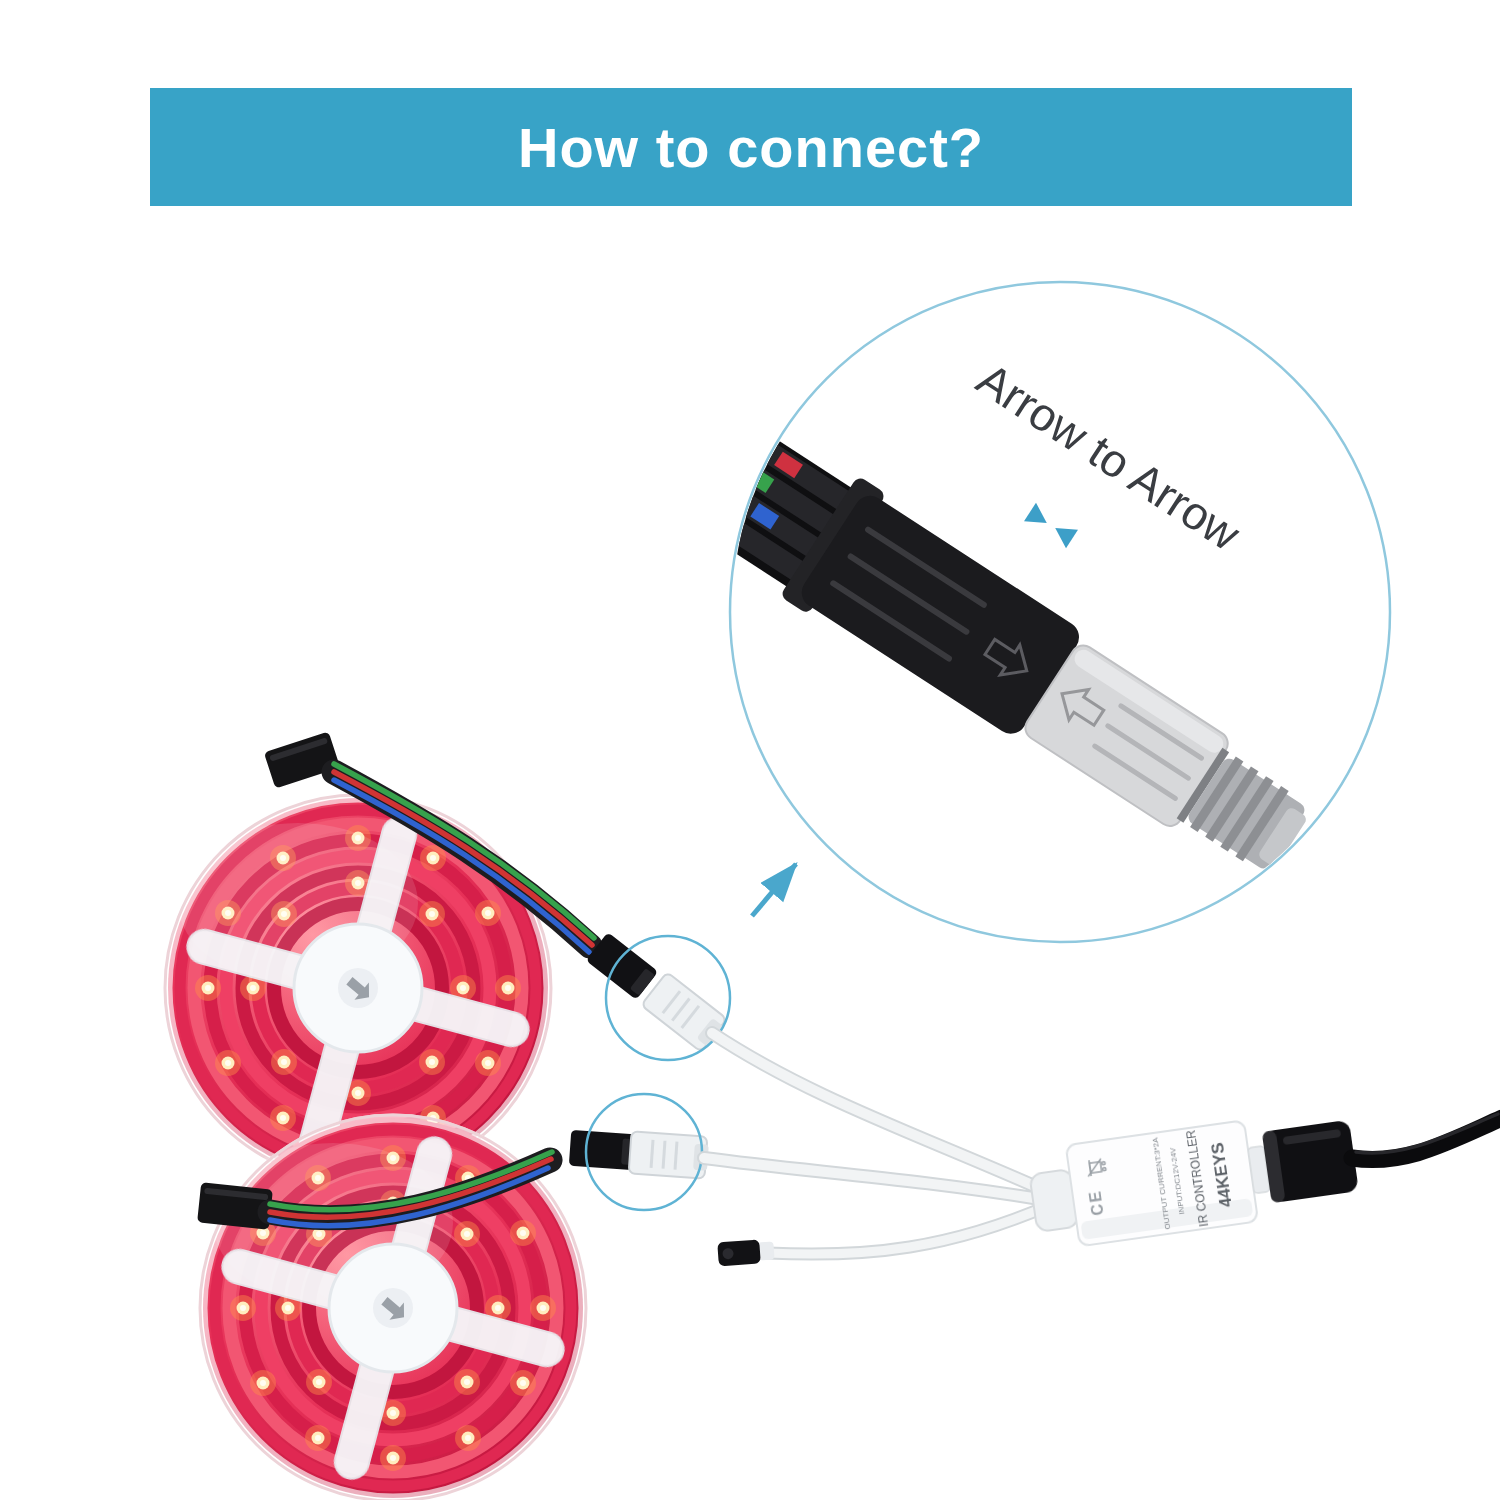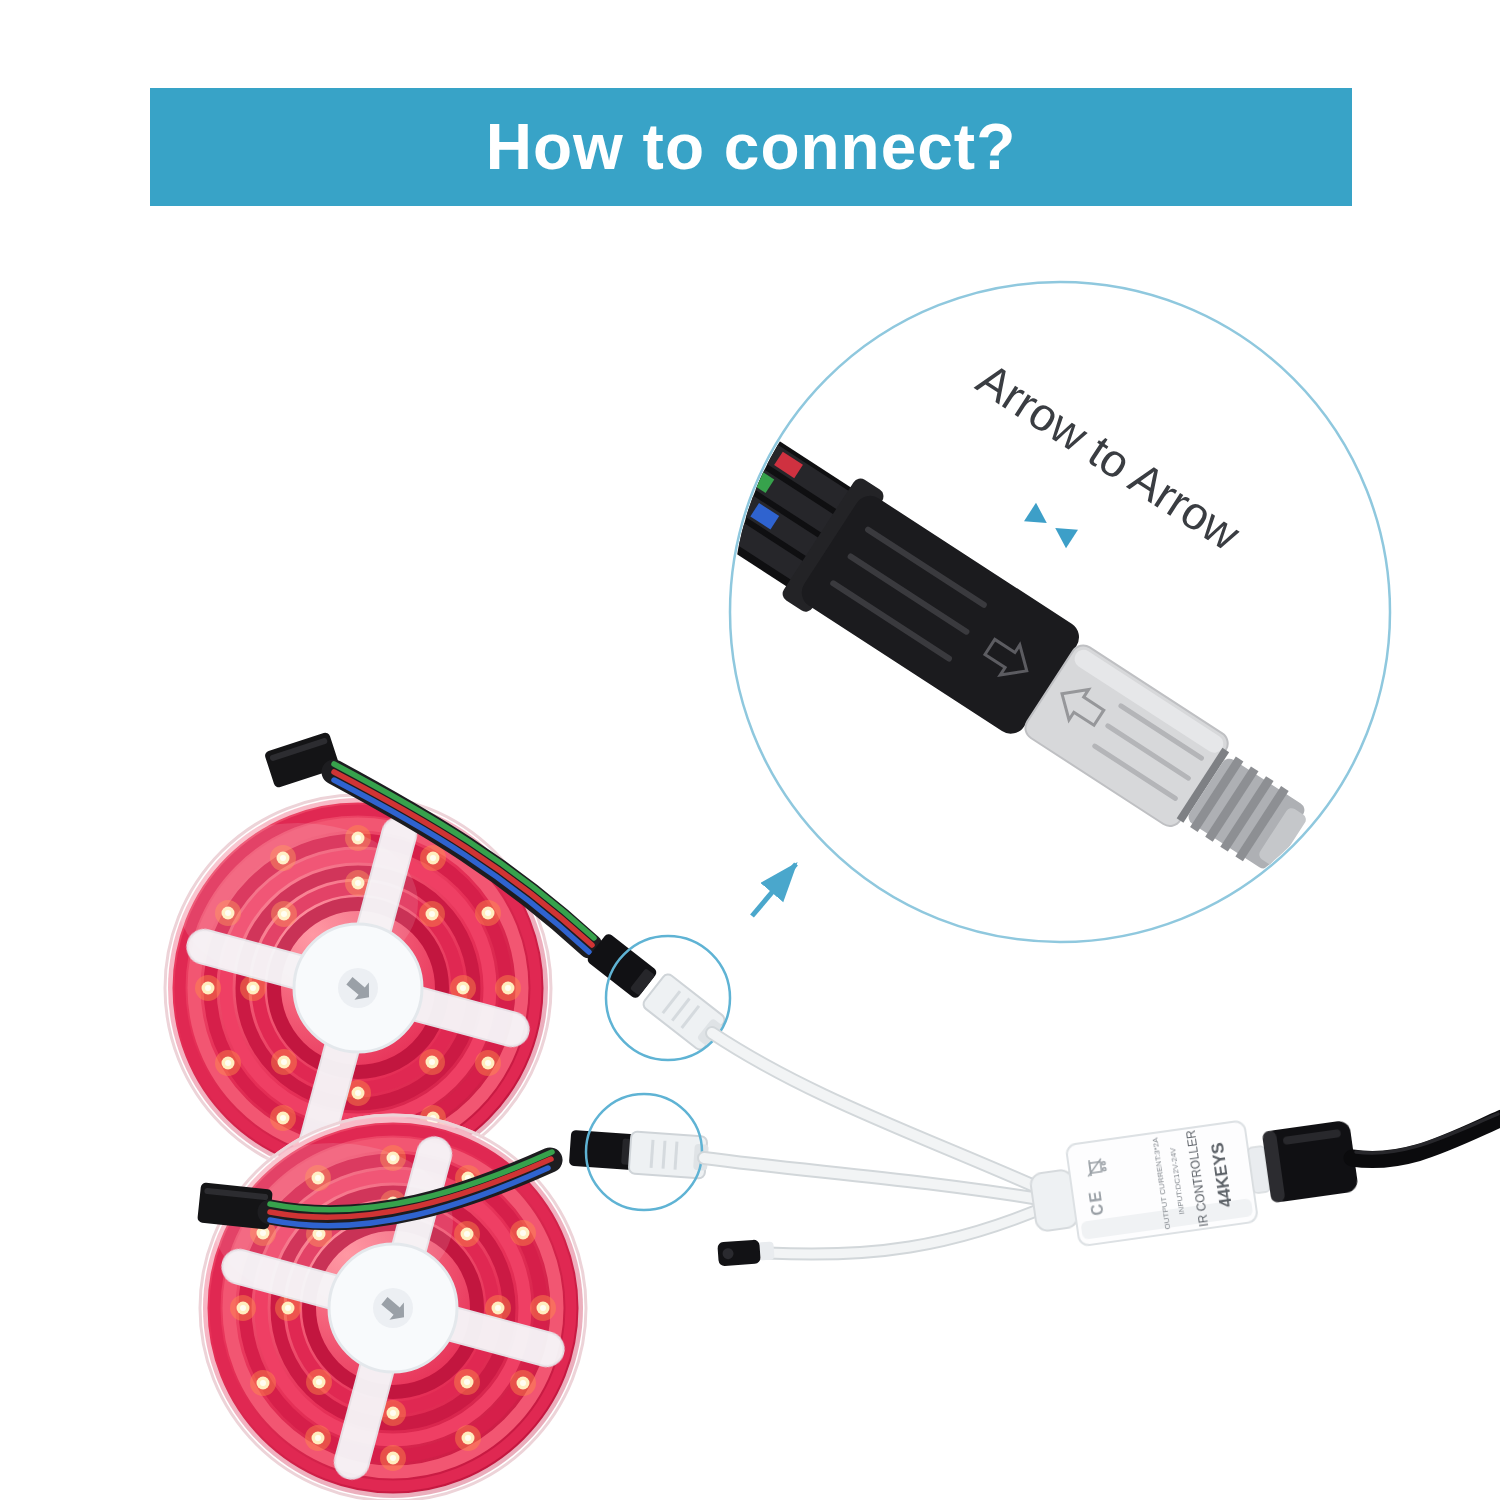--- a/index.html
+++ b/index.html
@@ -1,20 +1,20 @@
 <!DOCTYPE html>
 <html><head>
 <meta charset="utf-8">
 <style>
   html,body{margin:0;padding:0;background:#ffffff;}
   .page{position:relative;width:1500px;height:1500px;background:#ffffff;overflow:hidden;
         font-family:"Liberation Sans",sans-serif;}
   .banner{position:absolute;left:150px;top:88px;width:1202px;height:118px;
           background:#38a3c7;display:flex;align-items:center;justify-content:center;}
-  .banner .title{color:#ffffff;font-size:64px;font-weight:bold;letter-spacing:1px;}
+  .banner .title{color:#ffffff;font-size:56px;font-weight:bold;letter-spacing:1px;}
   svg.scene{position:absolute;left:0;top:0;}
   svg text{font-family:"Liberation Sans",sans-serif;}
 </style>
 </head>
 <body>
 
 <div class="page">
 
   <div class="banner">
     <span class="title">How to connect?</span>

